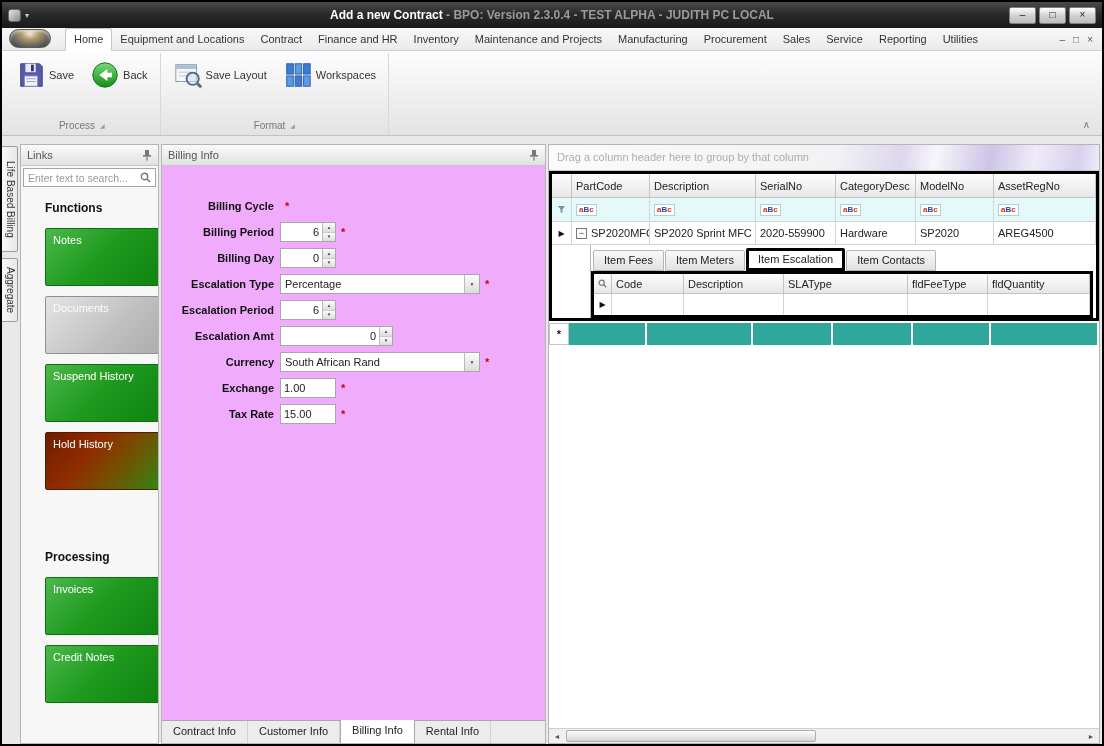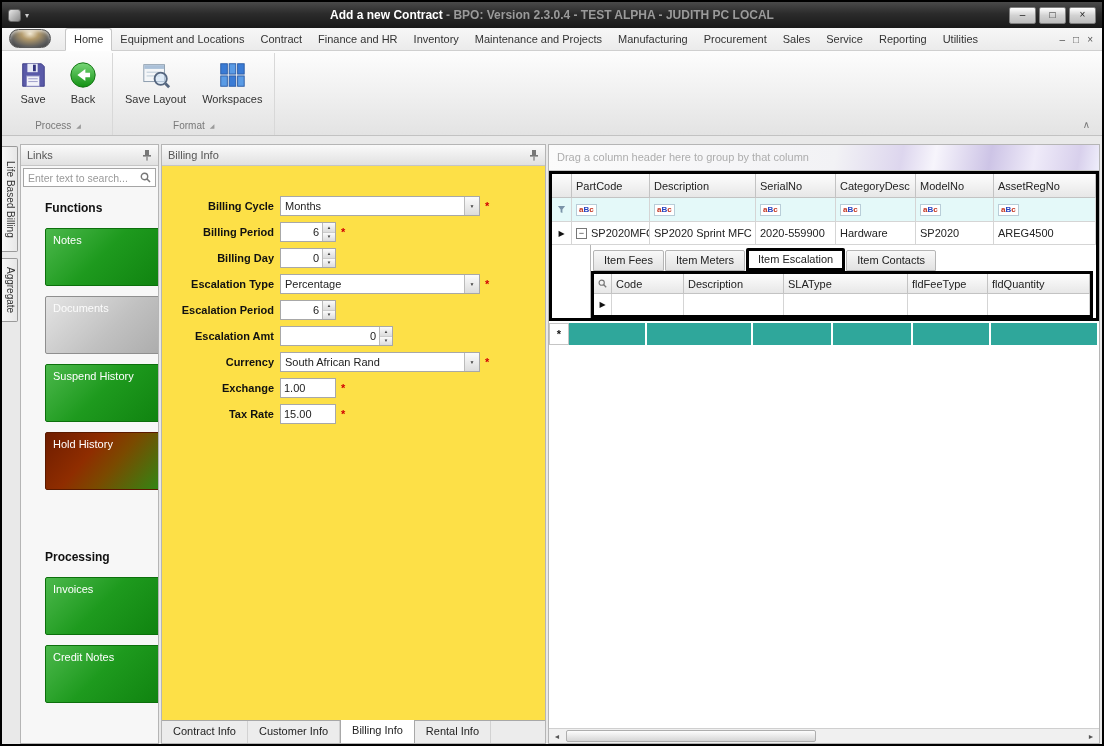--- a/index.html
+++ b/index.html
@@ -22,21 +22,21 @@
   .ribbon-tabrow { height:23px; flex:none; background:linear-gradient(#f7f7f7,#ebebeb); border-bottom:1px solid #cfcfcf; display:flex; align-items:flex-end; padding:0 5px; }
   .app-button { width:42px; height:19px; border-radius:10px; margin:0 14px 2px 2px; background:radial-gradient(ellipse at 50% 22%,#f2e9d4 0%,#b39a6b 30%,#5d5d5d 70%,#2c2c2c 100%); border:1px solid #5a5a5a; box-shadow:inset 0 2px 3px rgba(255,255,255,.55); }
   .rtab { padding:4px 8px 5px; color:#333; white-space:nowrap; }
   .rtab.active { background:#fff; border:1px solid #c6c6c6; border-bottom:1px solid #fff; border-radius:3px 3px 0 0; margin-bottom:-1px; }
   .mdi-buttons { margin-left:auto; display:flex; gap:8px; align-items:center; color:#555; font-size:10px; padding:0 4px 5px 0; }
 
   
   .ribbon-body { height:85px; flex:none; background:linear-gradient(#fdfdfd,#efefef 55%,#e3e3e3); border-bottom:1px solid #c2c2c2; display:flex; padding:2px 2px 0; position:relative; }
   .rgroup { display:flex; flex-direction:column; border-right:1px solid #d8d8d8; padding:0 6px; }
   .rgroup-buttons { display:flex; flex:1; align-items:flex-start; gap:4px; padding-top:3px; }
-  .rbtn { display:flex; flex-direction:column; align-items:center; gap:3px; padding:4px 6px 2px; border-radius:2px; min-width:46px; }
+  .rbtn { display:flex; flex-direction:row; align-items:center; gap:3px; padding:4px 6px 2px; border-radius:2px; min-width:46px; }
   .rbtn .lbl { color:#333; white-space:nowrap; }
   .rgroup-caption { height:16px; display:flex; align-items:center; justify-content:center; gap:5px; color:#787878; font-size:10px; padding-bottom:3px; }
   .launcher { font-size:6px; color:#9a9a9a; }
   .ribbon-collapse { position:absolute; right:12px; bottom:5px; color:#787878; font-size:10px; }
 
   
   .main { flex:1; display:flex; gap:2px; padding:8px 2px 0 0; background:#e9e9e9; min-height:0; }
 
   .dock-strip { width:16px; flex:none; display:flex; flex-direction:column; gap:6px; padding-top:2px; }
   .vtab { writing-mode:vertical-rl; font-size:10px; color:#333; background:linear-gradient(90deg,#f8f8f8,#e7e7e7); border:1px solid #9a9a9a; border-left:none; border-radius:0 2px 2px 0; padding:8px 1px; text-align:center; white-space:nowrap; }
@@ -54,21 +54,21 @@
   .links-body { flex:1; overflow:hidden; padding-top:6px; background:#f7f7f7; }
   .section-heading { font-weight:bold; font-size:12px; color:#111; margin:6px 0 13px 24px; }
   .section-heading.second { margin-top:60px; }
   .link-btn { width:128px; height:58px; margin:0 0 10px 24px; border-radius:2px; color:#fff; font-size:11px; padding:5px 7px; cursor:default; }
   .link-btn.green { background:linear-gradient(135deg,#4cb84c 0%,#1e9a1e 45%,#0e800e 100%); border:1px solid #0c700c; }
   .link-btn.silver { background:linear-gradient(135deg,#e4e4e4,#c0c0c0 55%,#a9a9a9 100%); border:1px solid #8f8f8f; color:#fcfcfc; }
   .link-btn.redgreen { background:linear-gradient(130deg,#6f1d00 0%,#8f2d00 35%,#7a4a00 55%,#2d8a15 95%); border:1px solid #5a1a00; }
 
   
   .billing-panel { width:385px; flex:none; background:#fff; }
-  .billing-form { flex:1; padding-top:27px; background:#fde047; min-height:0; }
+  .billing-form { flex:1; padding-top:27px; background:#f0abfc; min-height:0; }
   .form-row { display:flex; align-items:center; height:26px; padding-left:4px; }
   .f-label { width:108px; text-align:right; font-weight:bold; margin-right:6px; color:#111; white-space:nowrap; }
   .combo { width:200px; height:20px; border:1px solid #a8a8a8; background:#fff; display:flex; align-items:stretch; }
   .combo-value { flex:1; padding:3px 4px 0; overflow:hidden; white-space:nowrap; }
   .combo-btn { width:15px; background:linear-gradient(#fbfbfb,#dcdcdc); border-left:1px solid #bbb; display:flex; align-items:center; justify-content:center; font-size:5px; color:#444; }
   .spin { width:56px; height:20px; border:1px solid #a8a8a8; background:#fff; display:flex; }
   .spin.wide { width:113px; }
   .spin-value { flex:1; text-align:right; padding:3px 3px 0 0; }
   .spin-btns { width:13px; display:flex; flex-direction:column; border-left:1px solid #bbb; }
   .spin-btns .sb { flex:1; font-size:4.5px; display:flex; align-items:center; justify-content:center; background:linear-gradient(#fbfbfb,#dcdcdc); color:#444; }
@@ -289,24 +289,20 @@
               <rect x="3" y="1" width="4" height="5" fill="#777"></rect>
               <rect x="1" y="6" width="8" height="1.6" fill="#777"></rect>
               <rect x="4.4" y="7.6" width="1.2" height="4" fill="#777"></rect>
             </svg>
         </span>
       </div>
       <div class="billing-form">
 
         <div class="form-row">
           <span class="f-label">Billing Cycle</span>
-          <div class="combo">
-            <span class="combo-value">Months</span>
-            <span class="combo-btn">▼</span>
-          </div>
           <span class="req">*</span>
         </div>
 
         <div class="form-row">
           <span class="f-label">Billing Period</span>
           <div class="spin">
             <span class="spin-value">6</span>
             <span class="spin-btns">
                 <span class="sb">▲</span>
                 <span class="sb">▼</span>

